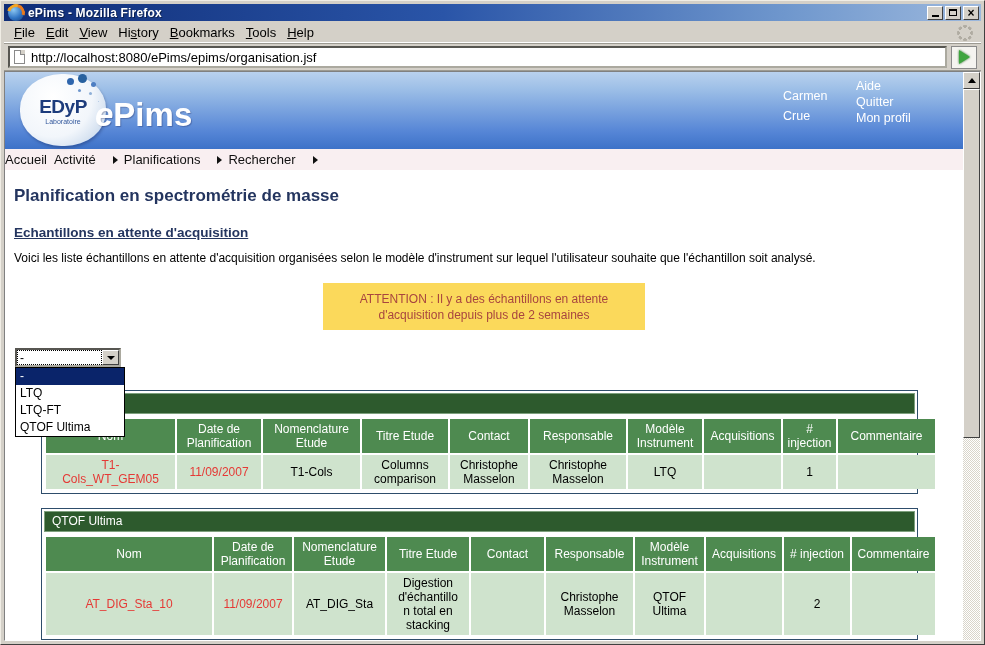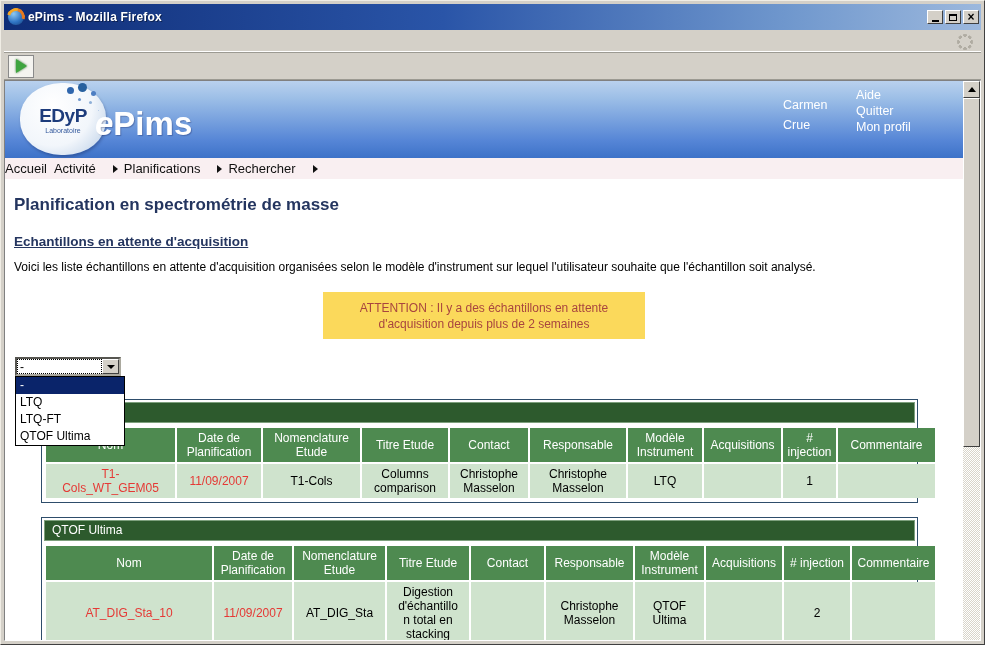--- a/index.html
+++ b/index.html
@@ -4,21 +4,21 @@
 <style>
   * { box-sizing: border-box; margin: 0; padding: 0; }
   html,body { width:985px; height:645px; overflow:hidden; background:#808080;
               font-family:"Liberation Sans", sans-serif; }
 
   .window { position:absolute; left:0; top:0; width:985px; height:645px;
             background:#d4d0c8; border:1px solid #f0ede5; border-right-color:#404040; border-bottom-color:#404040;
             padding:3px; display:flex; flex-direction:column; }
 
   
-  .titlebar { height:26px; flex:none; background:linear-gradient(90deg,#0f2d77 0%,#2a55a8 45%,#6f97cd 80%,#9cb8dd 100%);
+  .titlebar { height:17px; flex:none; background:linear-gradient(90deg,#0f2d77 0%,#2a55a8 45%,#6f97cd 80%,#9cb8dd 100%);
               display:flex; align-items:center; padding:0 2px; color:#fff; }
   .ff-icon { width:16px; height:16px; border-radius:50%; flex:none; margin:0 4px 0 2px; position:relative;
              background:radial-gradient(circle at 35% 30%, #8ec9f2 0%, #2f74c4 55%, #173f77 100%); }
   .ff-icon::after { content:""; position:absolute; inset:-1px; border-radius:50%;
              border:3px solid transparent; border-right-color:#e87a1e; border-top-color:#f5a623; transform:rotate(-30deg); }
   .title-text { font-size:12px; font-weight:bold; flex:1; letter-spacing:.2px;
                 text-shadow:1px 1px 0 rgba(0,0,0,.4); }
   .win-btns { display:flex; gap:2px; }
   .win-btn { width:16px; height:14px; background:#d4d0c8; border:1px solid;
              border-color:#fff #404040 #404040 #fff; display:flex; align-items:center; justify-content:center; }
@@ -136,24 +136,37 @@
       <div class="win-btn">
           <span class="g-max"></span>
         </div>
       <div class="win-btn">
           <span class="g-close">×</span>
         </div>
     </div>
   </div>
 
   <div class="menubar">
+    <span style="display:flex;">
+        <span class="menu-item"><u>F</u>ile</span>
+        <span class="menu-item"><u>E</u>dit</span>
+        <span class="menu-item"><u>V</u>iew</span>
+        <span class="menu-item">Hi<u>s</u>tory</span>
+        <span class="menu-item"><u>B</u>ookmarks</span>
+        <span class="menu-item"><u>T</u>ools</span>
+        <span class="menu-item"><u>H</u>elp</span>
+      </span>
     <span class="throbber"></span>
   </div>
 
   <div class="addressbar">
+    <div class="urlbox">
+      <span class="doc-icon"></span>
+      <span class="url-text">http://localhost:8080/ePims/epims/organisation.jsf</span>
+    </div>
     <div class="go-btn">
       <span class="go-glyph"></span>
     </div>
   </div>
 
   <div class="viewport">
     <div class="page">
 
       <div class="app-header">
         <div class="logo">

